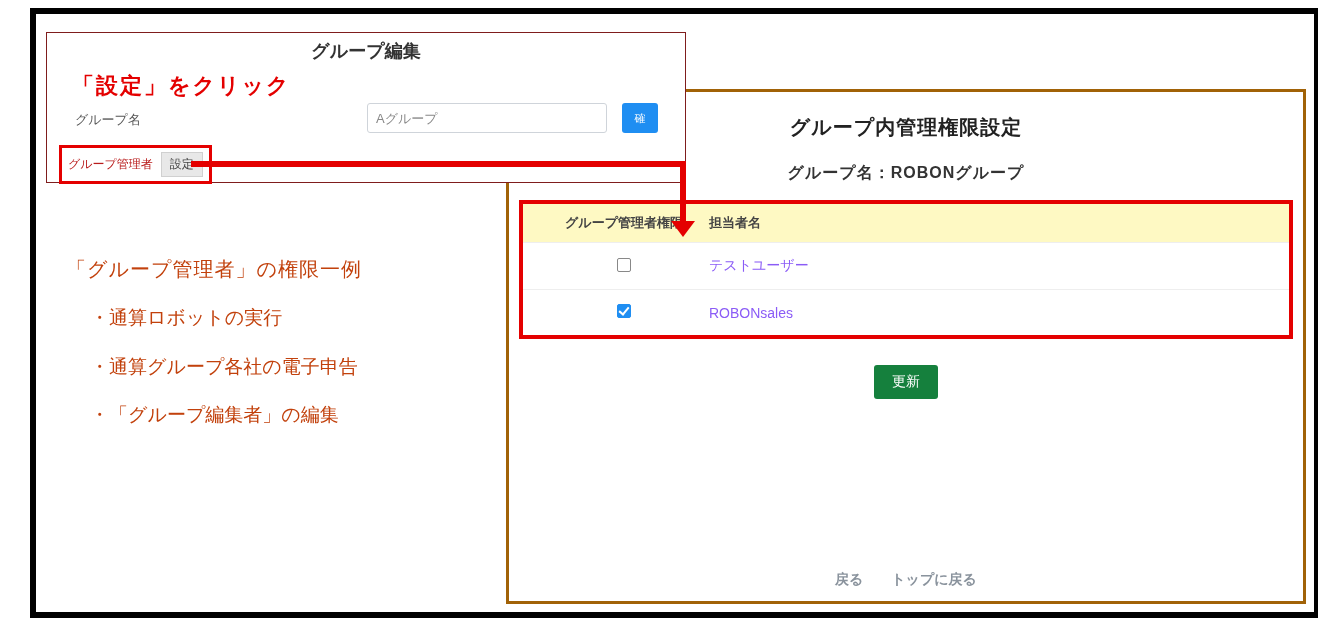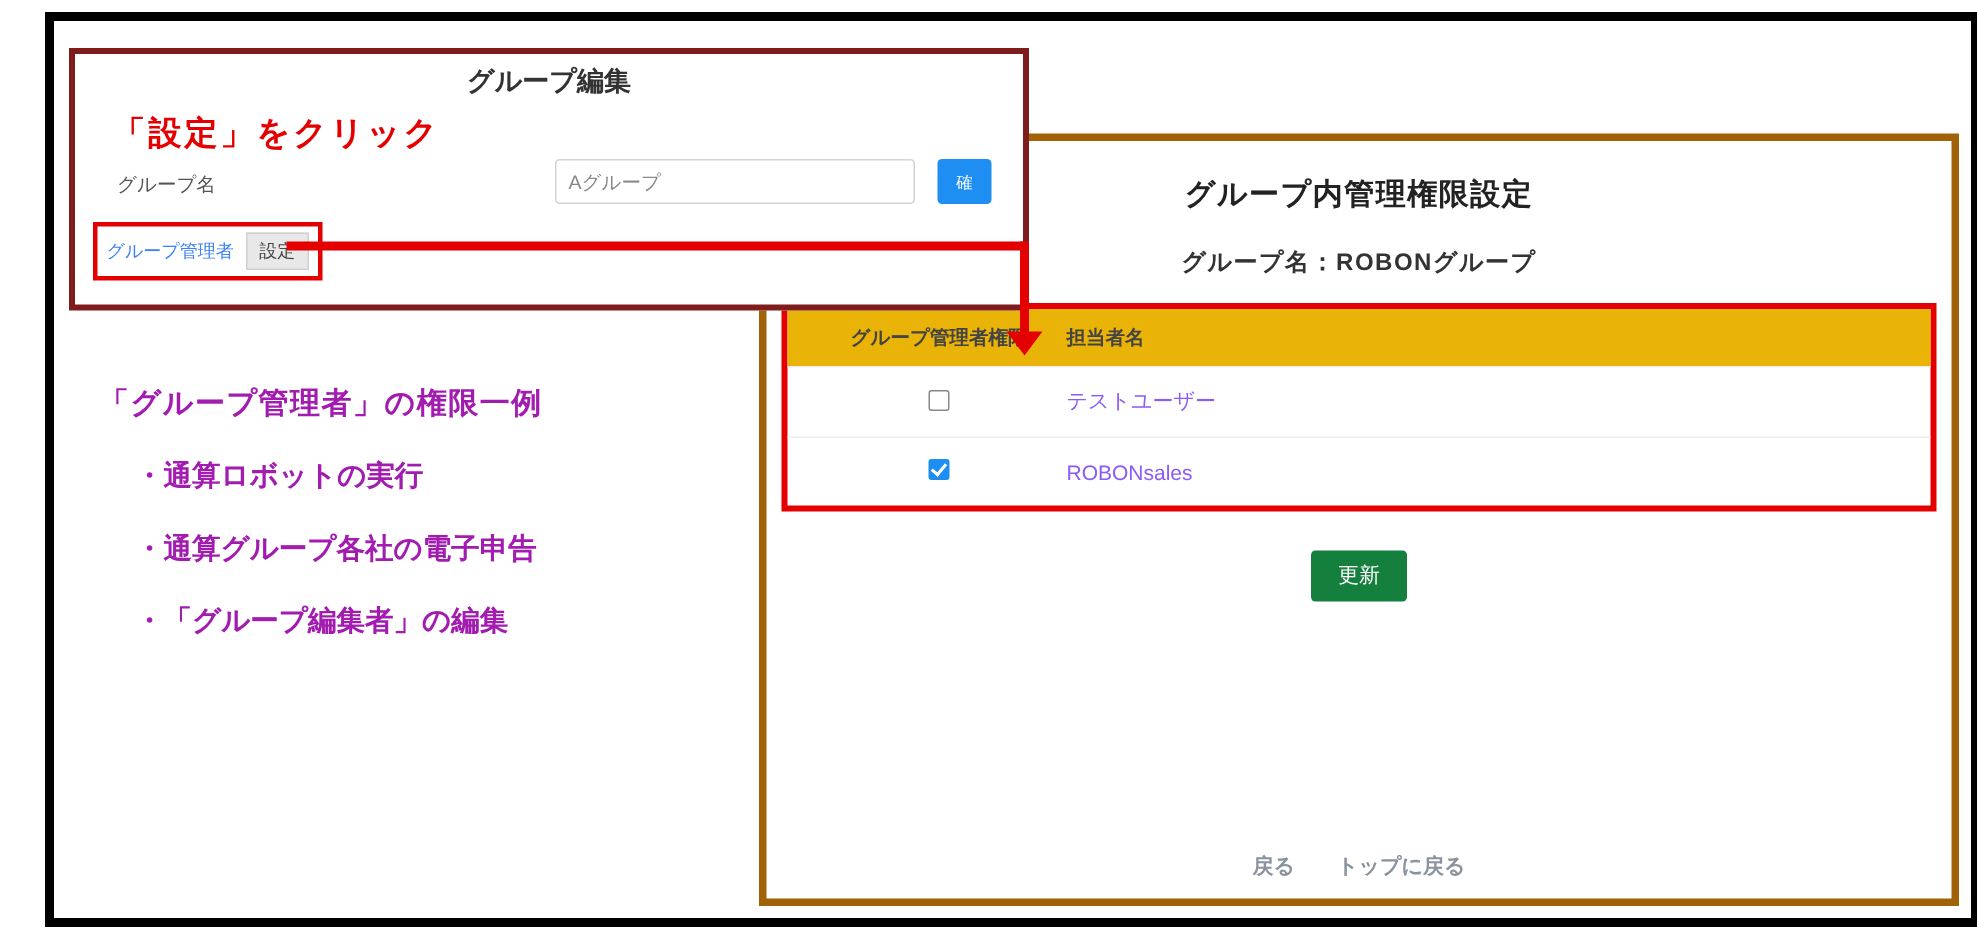--- a/index.html
+++ b/index.html
@@ -22,22 +22,22 @@
       position: absolute;
       inset: 3px;
       background: #fff;
     }
     
     .panel1 {
       position: absolute;
       left: 10px;
       top: 18px;
       width: 640px;
-      height: 175px;
-      border: 4px solid #7f1d1d;
+      height: 151px;
+      border: 1px solid #7f1d1d;
       background: #fff;
     }
     .panel1-title {
       text-align: center;
       font-size: 18px;
       font-weight: 700;
       color: #333;
       margin-top: 6px;
     }
     .annotation-click {
@@ -92,21 +92,21 @@
       left: 12px;
       top: 112px;
       display: flex;
       align-items: center;
       gap: 8px;
       border: 3px solid #e40000;
       padding: 4px 6px;
     }
     .p1-admin-label {
       font-size: 12px;
-      color: #3b82f6;
+      color: #b91c1c;
     }
     .p1-settings-btn {
       background: #e8e8e8;
       border: 1px solid #d0d0d0;
       padding: 3px 8px;
       font-size: 12px;
       color: #444;
       cursor: pointer;
     }
     
@@ -135,21 +135,21 @@
       border-right: 12px solid transparent;
       border-top: 16px solid #e40000;
     }
     
     .panel2 {
       position: absolute;
       left: 470px;
       top: 75px;
       width: 800px;
       height: 515px;
-      border: 5px solid #a16207;
+      border: 3px solid #a16207;
       background: #fff;
     }
     .p2-title {
       text-align: center;
       font-size: 20px;
       font-weight: 700;
       color: #222;
       margin-top: 22px;
       letter-spacing: 1px;
     }
@@ -160,21 +160,21 @@
       color: #333;
       margin-top: 22px;
       letter-spacing: 1px;
     }
     .p2-table-wrap {
       border: 4px solid #e40000;
       margin: 16px 10px 0 10px;
     }
     .p2-head {
       display: flex;
-      background: #eab308;
+      background: #fef9c3;
       padding: 10px 16px;
       font-size: 13px;
       font-weight: 700;
       color: #444;
     }
     .p2-col1 { width: 170px; text-align: center; }
     .p2-col2 { flex: 1; }
     .p2-row {
       display: flex;
       align-items: center;
@@ -223,22 +223,22 @@
       font-size: 14px;
       color: #8a939d;
     }
     .p2-footer span { margin: 0 12px; cursor: pointer; font-weight: bold; }
     
     .explain {
       position: absolute;
       left: 30px;
       top: 240px;
       font-size: 20px;
-      font-weight: 700;
-      color: #a21caf;
+      font-weight: 400;
+      color: #c2410c;
       line-height: 1.5;
     }
     .explain-title { margin-bottom: 14px; letter-spacing: 1px; }
     .bullet { margin: 20px 0 8px 24px; font-size: 19px; }
     .dot::before { content: "・"; }
   </style>
 </head>
 <body>
 
 <div class="canvas">

